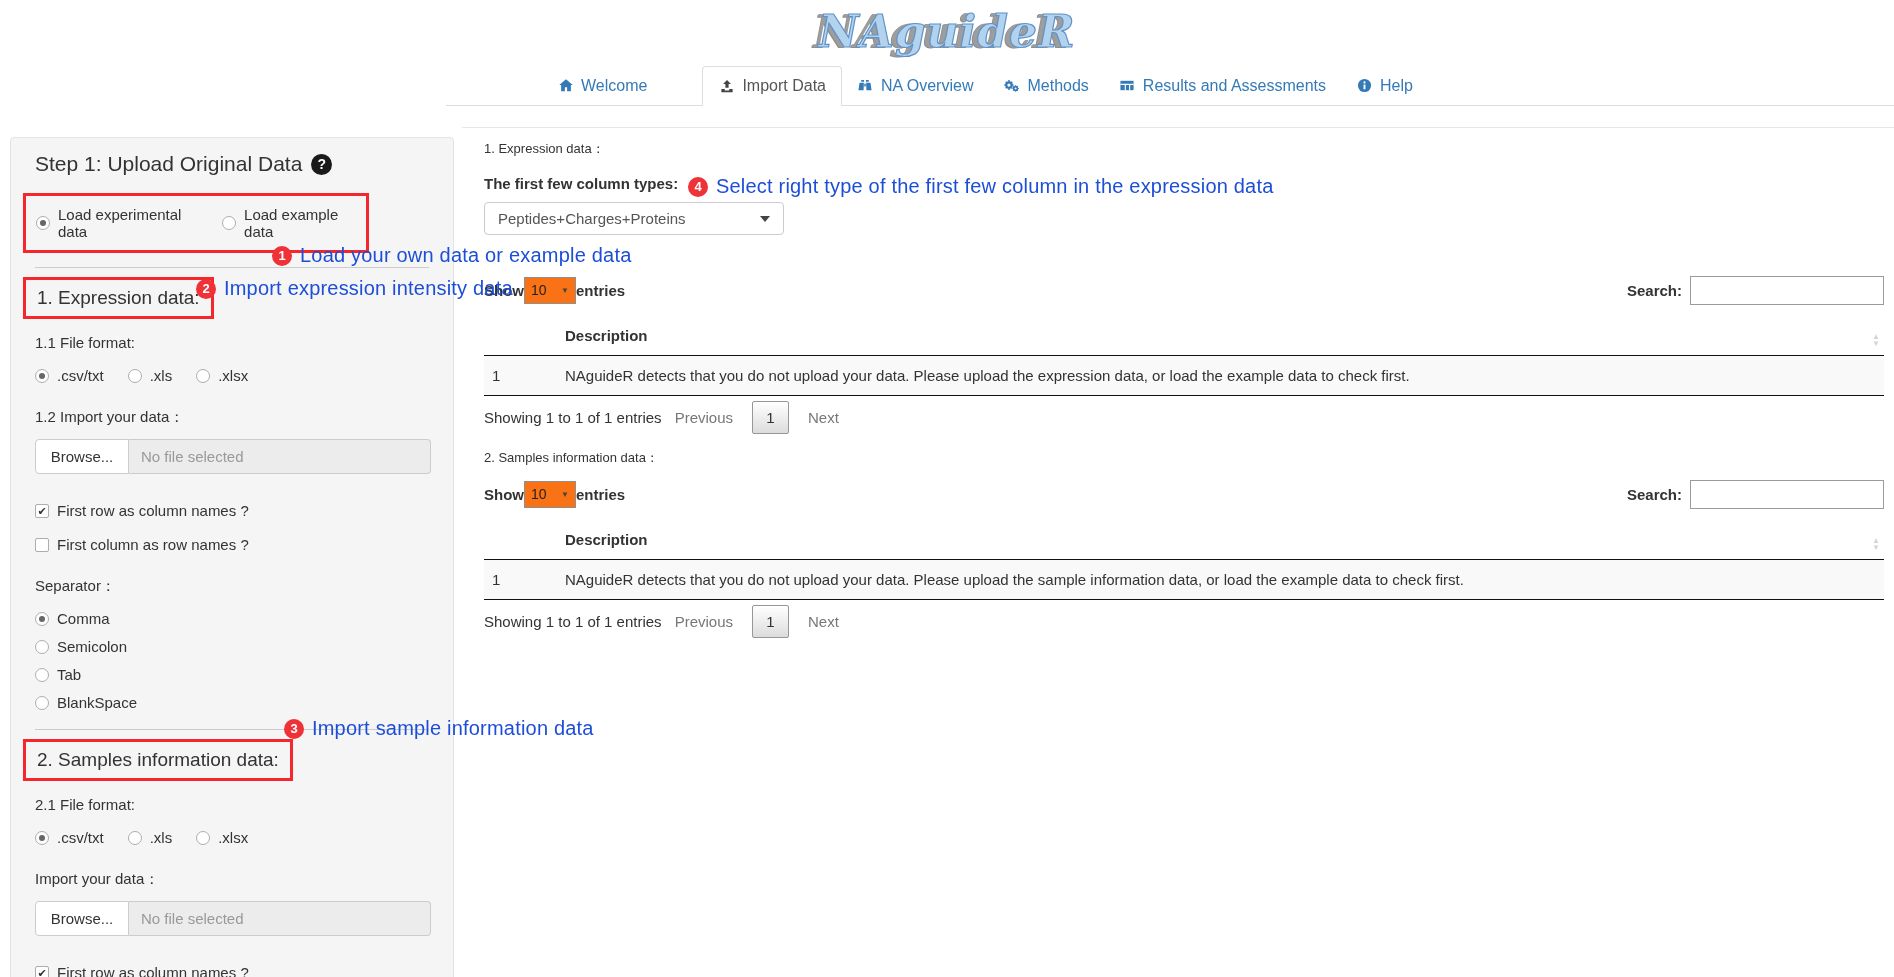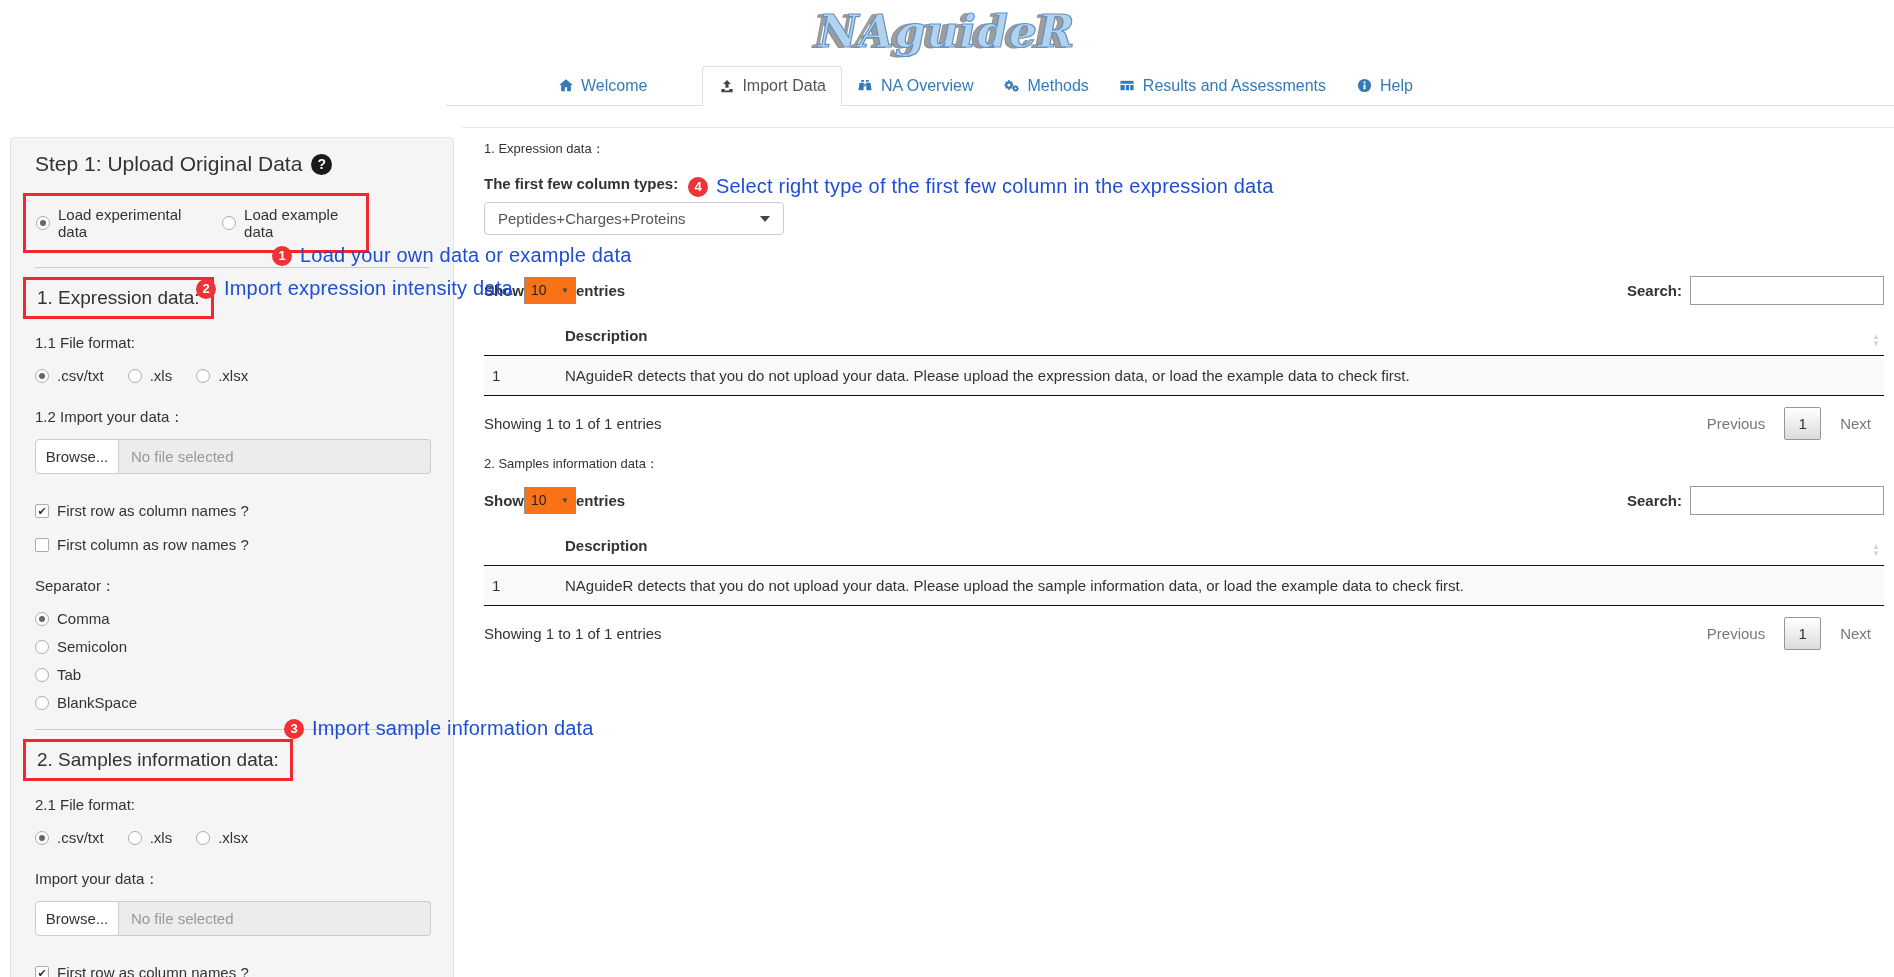--- a/index.html
+++ b/index.html
@@ -43,21 +43,21 @@
   .opt { display:flex; gap:8px; align-items:center; font-size:15px; color:#333; }
   input.r { appearance:none; -webkit-appearance:none; width:14px; height:14px; border:1px solid #adadad;
             border-radius:50%; background:#fff; flex:0 0 auto; }
   input.r:checked::after { content:""; display:block; width:6px; height:6px; margin:3px;
                            border-radius:50%; background:#666; }
   input.c { appearance:none; -webkit-appearance:none; width:14px; height:14px; border:1px solid #adadad;
             border-radius:2px; background:#fff; flex:0 0 auto; }
   input.c:checked::after { content:"\2714"; display:block; font-size:11px; line-height:12px;
                            text-align:center; color:#333; }
   .file-group { display:flex; margin-top:12px; width:396px; height:35px; }
-  .btn-browse { width:84px; background:#fff; border:1px solid #ccc; border-radius:4px 0 0 4px;
+  .btn-browse { width:94px; background:#fff; border:1px solid #ccc; border-radius:4px 0 0 4px;
                 font-size:15px; color:#333; cursor:pointer; }
   .file-box { flex:1; background:#ececec; border:1px solid #ccc; border-left:none;
               border-radius:0 4px 4px 0; font-size:15px; color:#999; display:flex;
               align-items:center; padding-left:12px; }
   .cb-stack { margin-top:28px; display:flex; flex-direction:column; gap:17px; }
   .sep-stack { margin-top:14px; display:flex; flex-direction:column; gap:11px; }
 
   
   .main { position:absolute; left:484px; top:140px; width:1400px; color:#333; }
   .m-h { font-size:13px; font-weight:400; color:#333; }
@@ -77,21 +77,21 @@
   .search-group { display:flex; align-items:center; gap:8px; font-size:15px; font-weight:bold; color:#333; }
   .search-input { width:194px; height:29px; border:1px solid #9b9b9b; background:#fff; font-size:14px; padding:0 6px; }
   .dt-head { display:flex; align-items:flex-end; padding:22px 8px 11px 0; border-bottom:1px solid #111;
              position:relative; cursor:pointer; }
   .dt-head .col-desc { margin-left:81px; font-size:15px; font-weight:bold; color:#333; }
   .sorter { position:absolute; right:4px; bottom:8px; display:flex; flex-direction:column;
             font-size:8px; color:#d4d4d4; line-height:7px; }
   .dt-row { display:flex; background:#f9f9f9; border-bottom:1px solid #111; padding:11px 0; font-size:15px; color:#333; }
   .dt-row .col-num { width:81px; padding-left:8px; }
   .dt-row .col-text { flex:1; }
-  .dt-foot { margin-top:11px; display:flex; justify-content:space-between; align-items:center; }
+  .dt-foot { margin-top:5px; display:flex; align-items:center; }
   .dt-info { font-size:15px; color:#333; }
   .pager { display:flex; align-items:center; }
   .page-btn { font-size:15px; color:#777; padding:6px 13px; cursor:pointer; }
   .page-num { width:37px; height:33px; display:flex; align-items:center; justify-content:center;
               border:1px solid #979797; border-radius:2px; font-size:15px; color:#333;
               background:linear-gradient(#fff, #dcdcdc); margin:0 6px; cursor:pointer; }
   .m-h.second { margin-top:15px; }
 
   
   .anno { position:absolute; display:flex; align-items:center; gap:8px; z-index:30; white-space:nowrap; }

